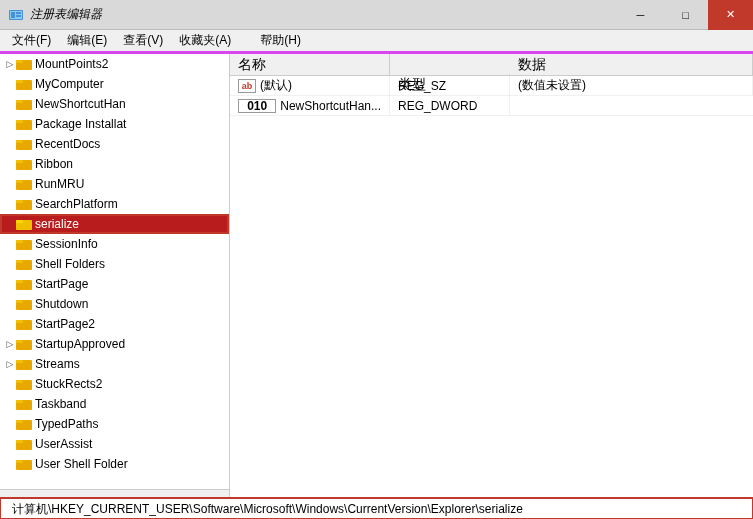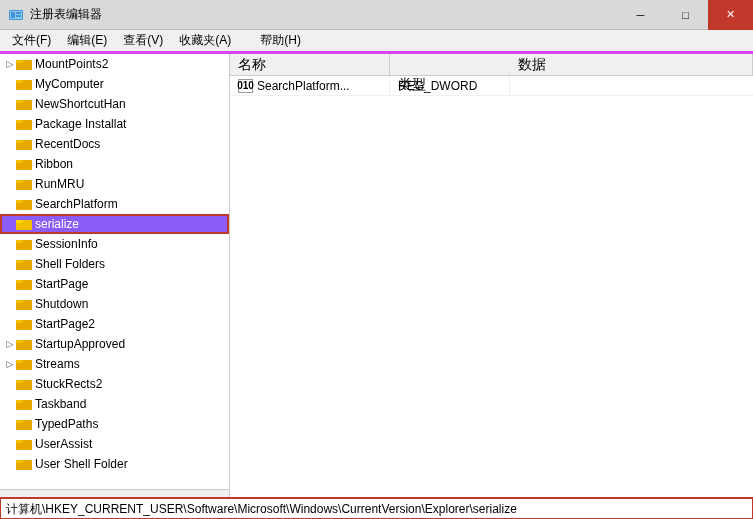--- a/index.html
+++ b/index.html
@@ -28,20 +28,21 @@
       align-items: center;
       gap: 6px;
     }
     .title-bar-icon {
       width: 16px;
       height: 16px;
     }
     .title-bar-text {
       font-size: 12px;
       color: #000;
+      font-style: italic;
     }
     .title-bar-controls {
       display: flex;
       height: 30px;
     }
     .title-bar-btn {
       width: 45px;
       height: 30px;
       display: flex;
       align-items: center;
@@ -99,21 +100,21 @@
       display: flex;
       align-items: center;
       height: 20px;
       padding-left: 4px;
       cursor: pointer;
       white-space: nowrap;
       font-size: 12px;
       color: #000;
     }
     .tree-item.selected {
-      background: #8b5cf6;
+      background: #b91c1c;
       color: #fff;
       outline: 2px solid #c0392b;
       outline-offset: -2px;
     }
     .tree-arrow {
       width: 12px;
       height: 12px;
       display: inline-flex;
       align-items: center;
       justify-content: center;
@@ -193,39 +194,39 @@
       font-size: 9px;
       font-weight: bold;
       margin-right: 4px;
       color: #c0392b;
       font-family: Arial;
     }
     .reg-icon-bin {
       display: inline-flex;
       align-items: center;
       justify-content: center;
-      width: 15px;
+      width: 40px;
       height: 14px;
       background: #fff;
       border: 1px solid #999;
-      font-size: 10px;
+      font-size: 12px;
       font-weight: bold;
       margin-right: 4px;
       color: #000;
       font-family: Arial;
     }
 
     
     .status-bar {
       height: 22px;
       background: #fff;
       border-top: 2px solid #c0392b;
       display: flex;
       align-items: center;
-      padding: 0 6px;
+      padding: 0 12px;
       font-size: 12px;
       color: #000;
       outline: 1px solid #c0392b;
       outline-offset: -1px;
     }
 
     .scrollbar-h {
       height: 8px;
       background: #f0f0f0;
       border-top: 1px solid #ccc;
@@ -504,25 +505,33 @@
   </div>
 
   <div class="detail-panel">
 
     <div class="detail-header">
       <div class="detail-col col-name">名称</div>
       <div class="detail-col col-type">类型</div>
       <div class="detail-col col-data">数据</div>
     </div>
 
+    <div class="detail-row">
+      <div class="detail-cell cell-name">
+        <span class="reg-icon-ab">ab</span>
+        <span>(默认)</span>
+      </div>
+      <div class="detail-cell cell-type">REG_SZ</div>
+      <div class="detail-cell cell-data">(数值未设置)</div>
+    </div>
 
     <div class="detail-row">
       <div class="detail-cell cell-name">
         <span class="reg-icon-bin">010</span>
-        <span>SearchPlatform...</span>
+        <span>NewShortcutHan...</span>
       </div>
       <div class="detail-cell cell-type">REG_DWORD</div>
     </div>
 
   </div>
 </div>
 
 <div class="status-bar">
   <span>计算机\HKEY_CURRENT_USER\Software\Microsoft\Windows\CurrentVersion\Explorer\serialize</span>
 </div>

